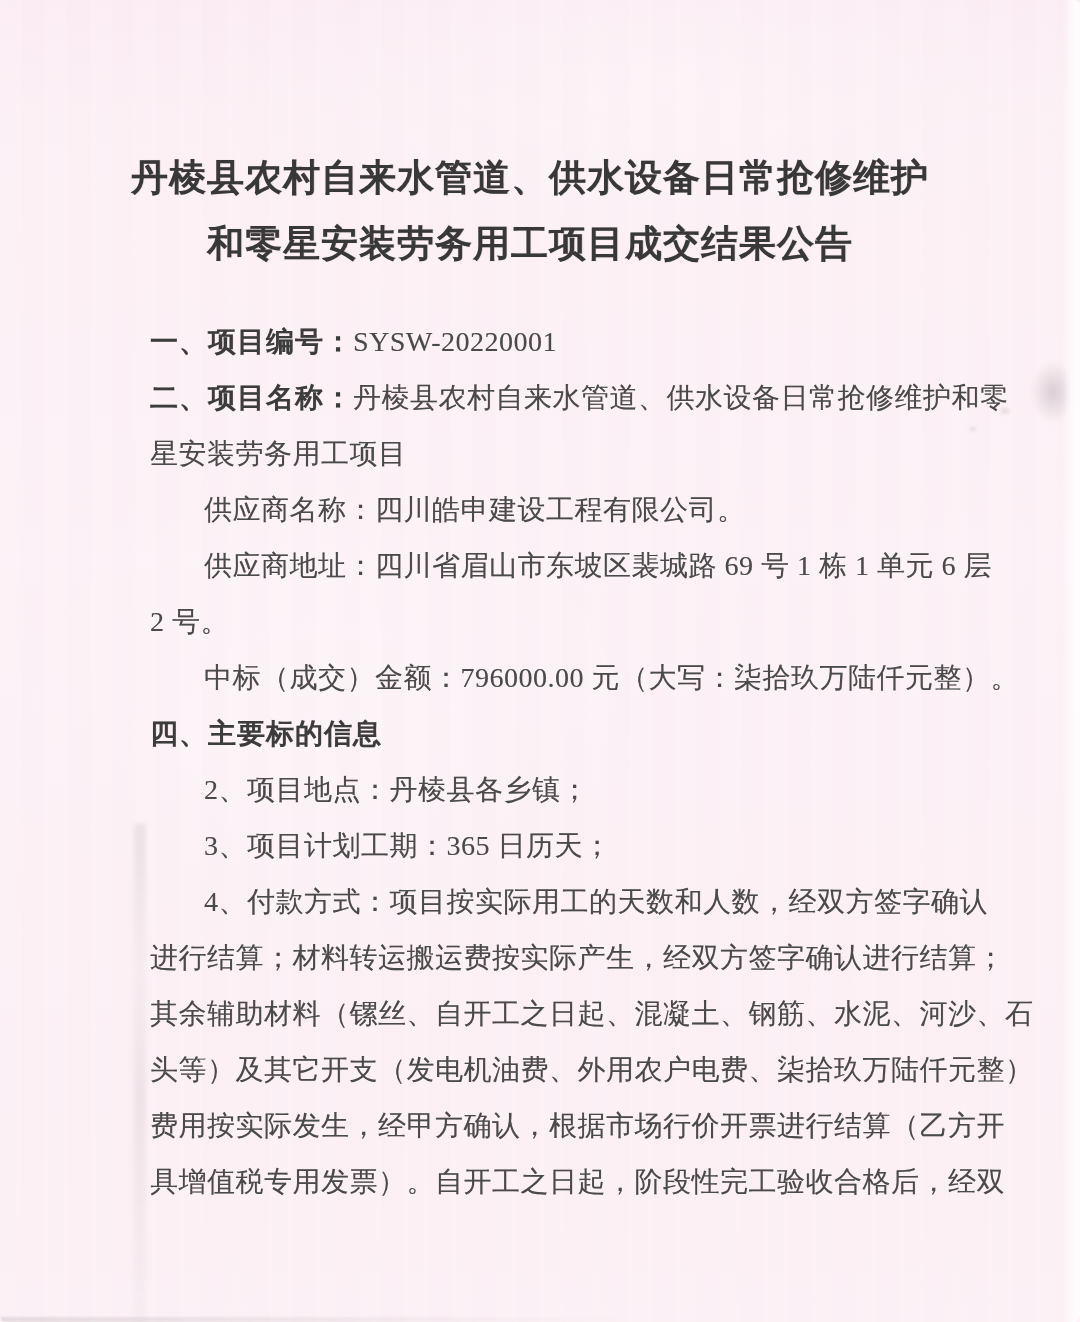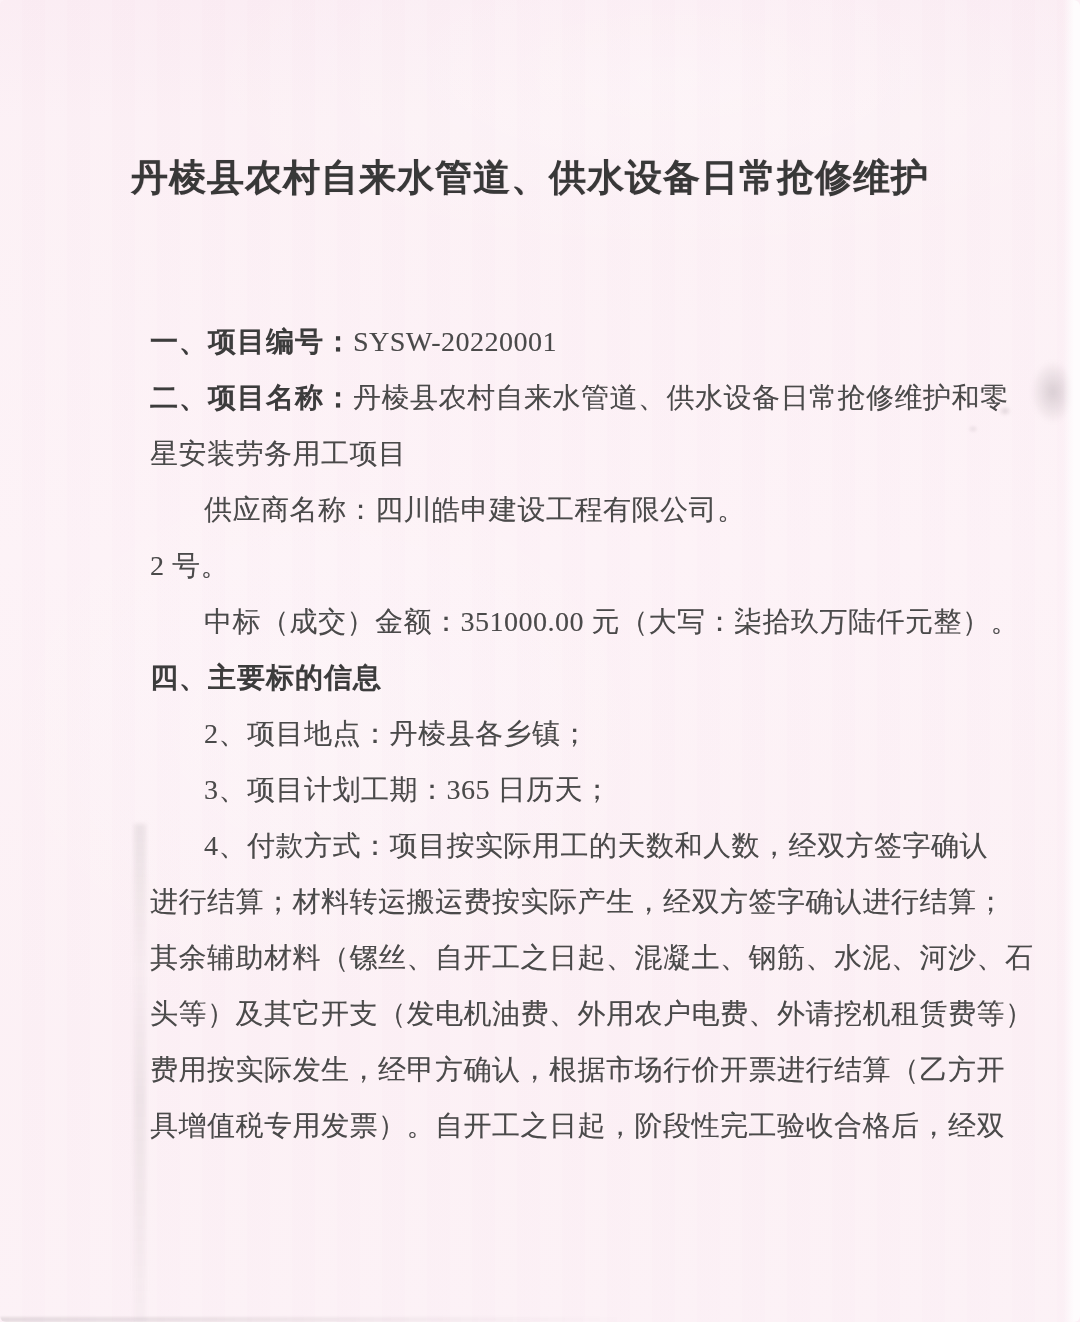--- a/index.html
+++ b/index.html
@@ -130,33 +130,35 @@
 
   <div class="scan-edge-right"></div>
   <div class="smudge-main"></div>
   <div class="smudge-dot-a"></div>
   <div class="smudge-dot-b"></div>
   <div class="smudge-left-streak"></div>
   <div class="bottom-shade"></div>
 
   <h1 class="title">
     <div class="title-line">丹棱县农村自来水管道、供水设备日常抢修维护</div>
+    <div class="title-line">和零星安装劳务用工项目成交结果公告</div>
   </h1>
 
   <div class="doc-body">
       <div class="line"><span class="seg bold">一、项目编号：</span><span class="seg">SYSW-20220001</span></div>
       <div class="line"><span class="seg bold">二、项目名称：</span><span class="seg">丹棱县农村自来水管道、供水设备日常抢修维护和零</span></div>
       <div class="line"><span class="seg">星安装劳务用工项目</span></div>
       <div class="line indent"><span class="seg">供应商名称：四川皓申建设工程有限公司。</span></div>
+      <div class="line indent"><span class="seg">供应商地址：四川省眉山市东坡区裴城路 69 号 1 栋 1 单元 6 层</span></div>
       <div class="line"><span class="seg">2 号。</span></div>
-      <div class="line indent"><span class="seg">中标（成交）金额：351000.00 元（大写：柒拾玖万陆仟元整）。</span></div>
+      <div class="line indent"><span class="seg">中标（成交）金额：796000.00 元（大写：柒拾玖万陆仟元整）。</span></div>
       <div class="line"><span class="seg bold">四、主要标的信息</span></div>
       <div class="line indent"><span class="seg">2、项目地点：丹棱县各乡镇；</span></div>
       <div class="line indent"><span class="seg">3、项目计划工期：365 日历天；</span></div>
       <div class="line indent"><span class="seg">4、付款方式：项目按实际用工的天数和人数，经双方签字确认</span></div>
       <div class="line"><span class="seg">进行结算；材料转运搬运费按实际产生，经双方签字确认进行结算；</span></div>
       <div class="line"><span class="seg">其余辅助材料（镙丝、自开工之日起、混凝土、钢筋、水泥、河沙、石</span></div>
-      <div class="line"><span class="seg">头等）及其它开支（发电机油费、外用农户电费、外请挖机租赁费等）</span></div>
+      <div class="line"><span class="seg">头等）及其它开支（发电机油费、外用农户电费、柒拾玖万陆仟元整）</span></div>
       <div class="line"><span class="seg">费用按实际发生，经甲方确认，根据市场行价开票进行结算（乙方开</span></div>
       <div class="line"><span class="seg">具增值税专用发票）。自开工之日起，阶段性完工验收合格后，经双</span></div>
     </div>
 
 </div>
 
 </body></html>

